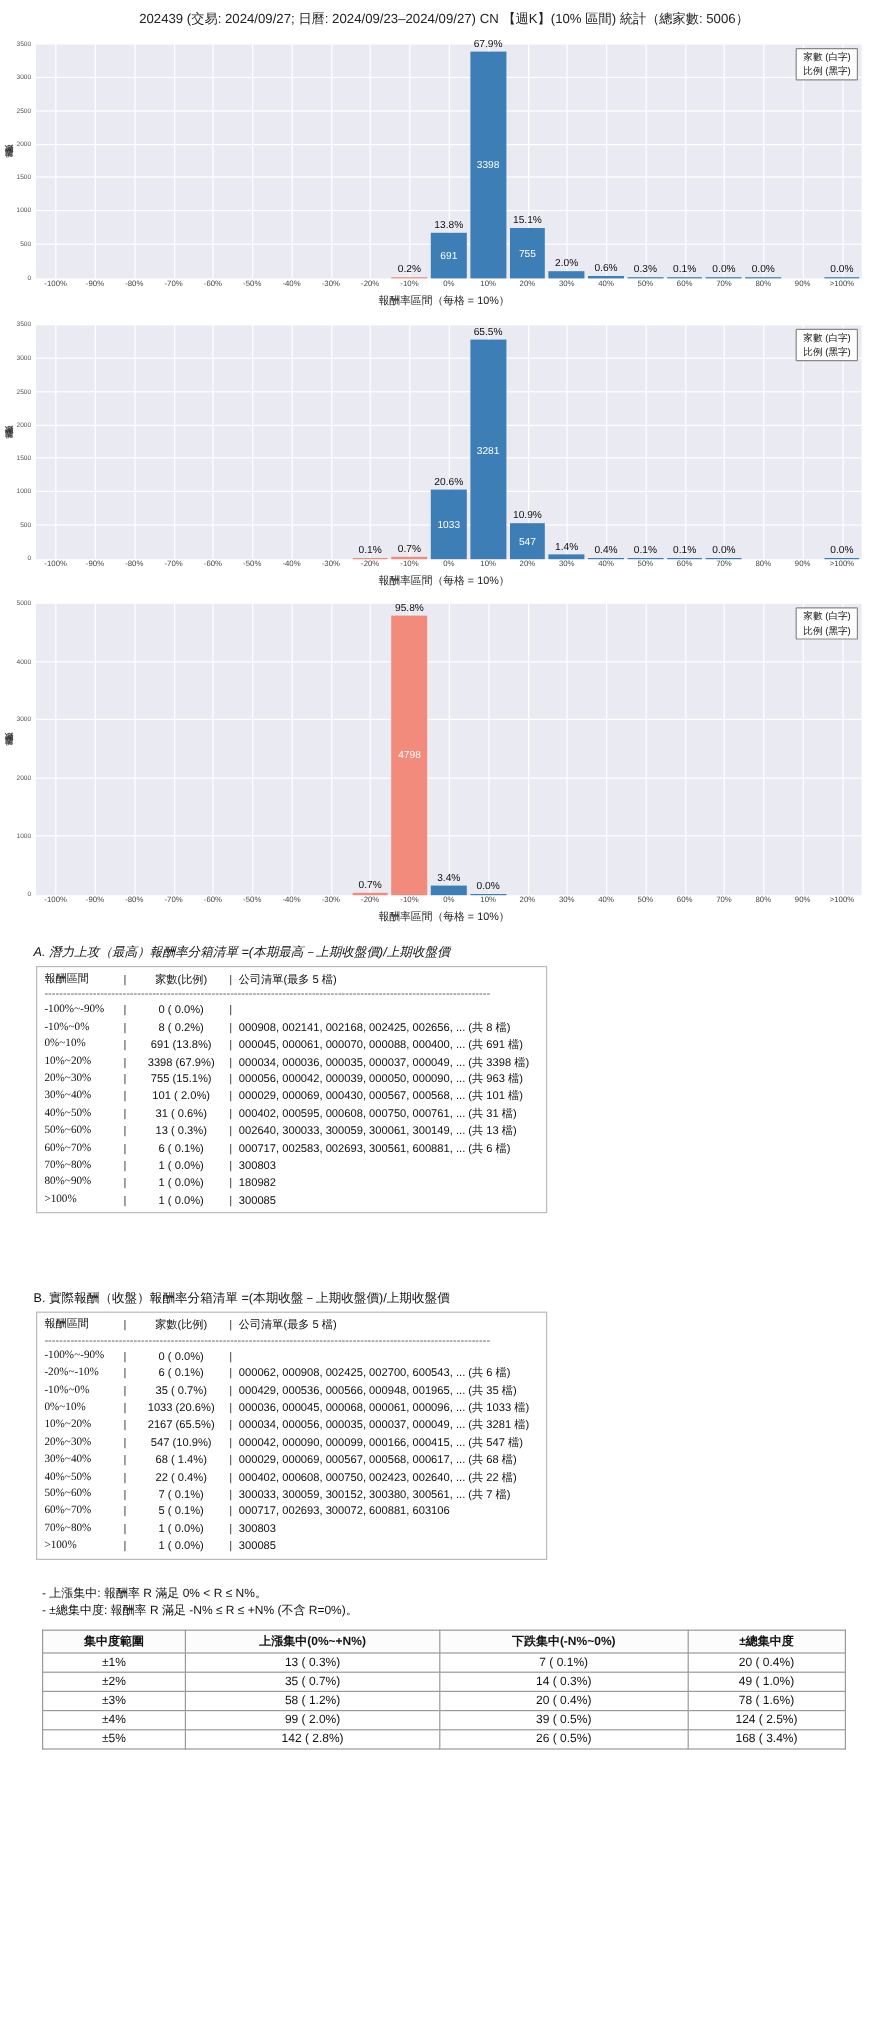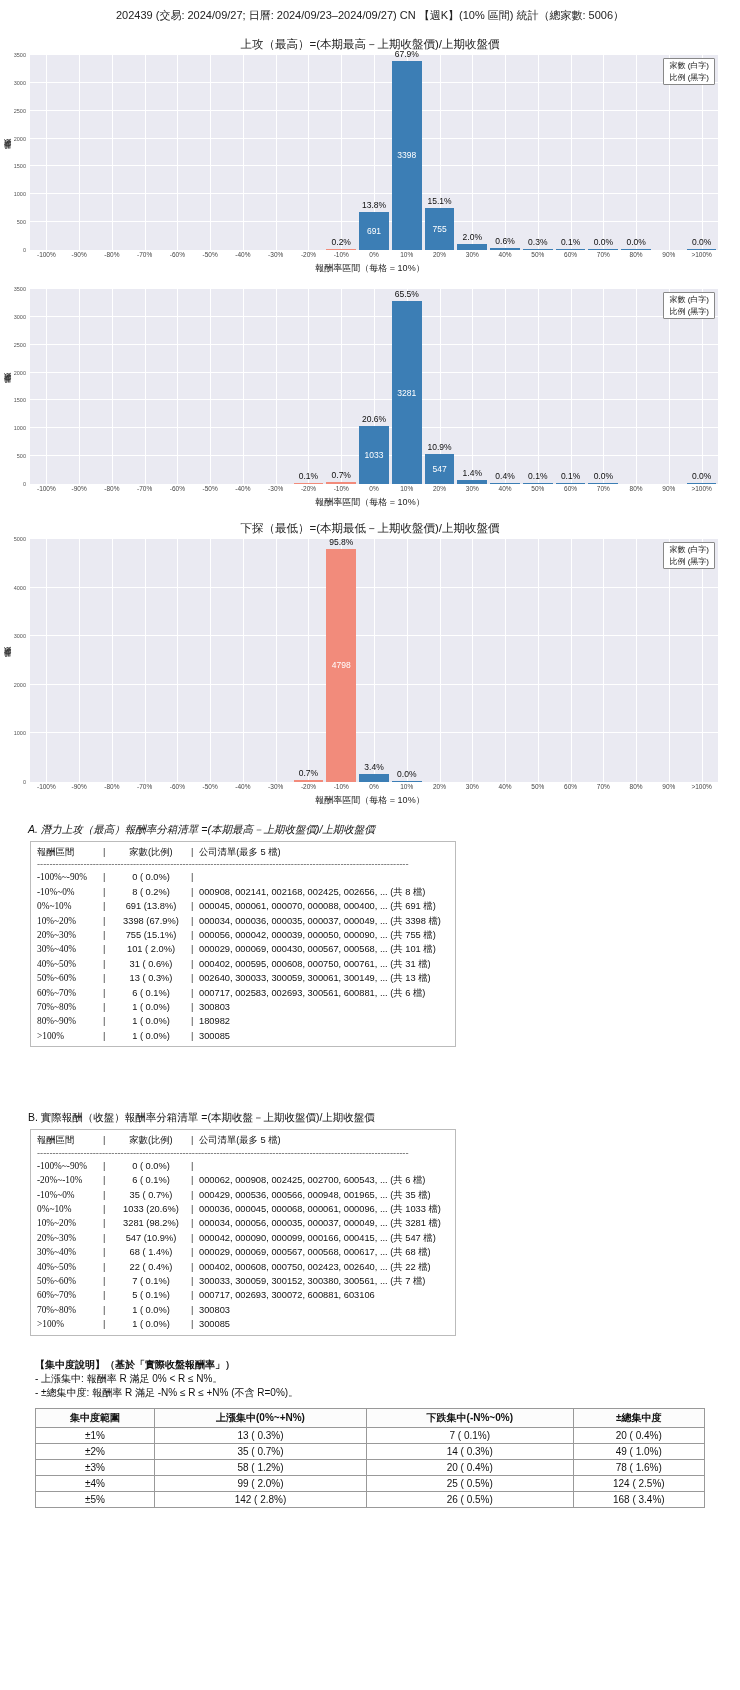--- a/index.html
+++ b/index.html
@@ -44,21 +44,20 @@
   table.conc th{font-weight:bold;background:#fcfcfc;}
   table.conc td.range-col,table.conc th.range-col{width:110px;}
 </style>
 </head>
 <body>
 
 <div class="main-title">202439 (交易: 2024/09/27; 日曆: 2024/09/23–2024/09/27) CN 【週K】(10% 區間) 統計（總家數: 5006）</div>
 
 <div id="charts">
     <div class="chart" style="margin-top: 14px;">
-      <div class="chart-title">上攻（最高）=(本期最高－上期收盤價)/上期收盤價</div>
       <div class="plot-wrap" style="height: 195px;">
         <div class="ylab">股票家數</div>
         <div class="ytick" style="bottom: -3px;">0</div>
         <div class="ytick" style="bottom: 24.8571px;">500</div>
         <div class="ytick" style="bottom: 52.7143px;">1000</div>
         <div class="ytick" style="bottom: 80.5714px;">1500</div>
         <div class="ytick" style="bottom: 108.429px;">2000</div>
         <div class="ytick" style="bottom: 136.286px;">2500</div>
         <div class="ytick" style="bottom: 164.143px;">3000</div>
         <div class="ytick" style="bottom: 192px;">3500</div>
@@ -237,21 +236,20 @@
         <div class="xtick" style="left: 507.81px;">50%</div>
         <div class="xtick" style="left: 540.571px;">60%</div>
         <div class="xtick" style="left: 573.333px;">70%</div>
         <div class="xtick" style="left: 606.095px;">80%</div>
         <div class="xtick" style="left: 638.857px;">90%</div>
         <div class="xtick" style="left: 671.619px;">&gt;100%</div>
       </div>
       <div class="xlabel">報酬率區間（每格 = 10%）</div>
     </div>
     <div class="chart" style="margin-top: 12px;">
-      <div class="chart-title">下探（最低）=(本期最低－上期收盤價)/上期收盤價</div>
       <div class="plot-wrap" style="height: 243px;">
         <div class="ylab">股票家數</div>
         <div class="ytick" style="bottom: -3px;">0</div>
         <div class="ytick" style="bottom: 45.6px;">1000</div>
         <div class="ytick" style="bottom: 94.2px;">2000</div>
         <div class="ytick" style="bottom: 142.8px;">3000</div>
         <div class="ytick" style="bottom: 191.4px;">4000</div>
         <div class="ytick" style="bottom: 240px;">5000</div>
         <div class="plot" style="width: 688px; height: 243px; background: rgb(234, 234, 242);">
           <div class="hgrid" style="bottom: 48.6px;"></div>
@@ -358,21 +356,21 @@
       <div class="lr-pipe">|</div>
       <div class="lr-count">3398 (67.9%)</div>
       <div class="lr-pipe">|</div>
       <div class="lr-comp">000034, 000036, 000035, 000037, 000049, ... (共 3398 檔)</div>
     </div>
     <div class="lrow">
       <div class="lr-range">20%~30%</div>
       <div class="lr-pipe">|</div>
       <div class="lr-count">755 (15.1%)</div>
       <div class="lr-pipe">|</div>
-      <div class="lr-comp">000056, 000042, 000039, 000050, 000090, ... (共 755 檔)</div>
+      <div class="lr-comp">000056, 000042, 000039, 000050, 000090, ... (共 963 檔)</div>
     </div>
     <div class="lrow">
       <div class="lr-range">30%~40%</div>
       <div class="lr-pipe">|</div>
       <div class="lr-count">101 ( 2.0%)</div>
       <div class="lr-pipe">|</div>
       <div class="lr-comp">000029, 000069, 000430, 000567, 000568, ... (共 101 檔)</div>
     </div>
     <div class="lrow">
       <div class="lr-range">40%~50%</div>
@@ -452,21 +450,21 @@
     <div class="lrow">
       <div class="lr-range">0%~10%</div>
       <div class="lr-pipe">|</div>
       <div class="lr-count">1033 (20.6%)</div>
       <div class="lr-pipe">|</div>
       <div class="lr-comp">000036, 000045, 000068, 000061, 000096, ... (共 1033 檔)</div>
     </div>
     <div class="lrow">
       <div class="lr-range">10%~20%</div>
       <div class="lr-pipe">|</div>
-      <div class="lr-count">3281 (98.2%)</div>
+      <div class="lr-count">2167 (65.5%)</div>
       <div class="lr-pipe">|</div>
       <div class="lr-comp">000034, 000056, 000035, 000037, 000049, ... (共 3281 檔)</div>
     </div>
     <div class="lrow">
       <div class="lr-range">20%~30%</div>
       <div class="lr-pipe">|</div>
       <div class="lr-count">547 (10.9%)</div>
       <div class="lr-pipe">|</div>
       <div class="lr-comp">000042, 000090, 000099, 000166, 000415, ... (共 547 檔)</div>
     </div>
@@ -508,21 +506,20 @@
     <div class="lrow">
       <div class="lr-range">&gt;100%</div>
       <div class="lr-pipe">|</div>
       <div class="lr-count">1 ( 0.0%)</div>
       <div class="lr-pipe">|</div>
       <div class="lr-comp">300085</div>
     </div>
   </div>
 
 <div class="notes" id="notes">
-  <div class="notes-title">【集中度說明】（基於「實際收盤報酬率」）</div>
     <div> - 上漲集中: 報酬率 R 滿足 0% &lt; R ≤ N%。</div>
     <div> - ±總集中度: 報酬率 R 滿足 -N% ≤ R ≤ +N% (不含 R=0%)。</div>
   </div>
 
 <table class="conc" id="concTable">
     <thead>
       <tr>
         <th class="range-col">集中度範圍</th>
         <th>上漲集中(0%~+N%)</th>
         <th>下跌集中(-N%~0%)</th>
@@ -544,21 +541,21 @@
       </tr>
       <tr>
         <td class="range-col">±3%</td>
         <td>58 ( 1.2%)</td>
         <td>20 ( 0.4%)</td>
         <td>78 ( 1.6%)</td>
       </tr>
       <tr>
         <td class="range-col">±4%</td>
         <td>99 ( 2.0%)</td>
-        <td>25 ( 0.5%)</td>
+        <td>39 ( 0.5%)</td>
         <td>124 ( 2.5%)</td>
       </tr>
       <tr>
         <td class="range-col">±5%</td>
         <td>142 ( 2.8%)</td>
         <td>26 ( 0.5%)</td>
         <td>168 ( 3.4%)</td>
       </tr>
     </tbody>
   </table>

